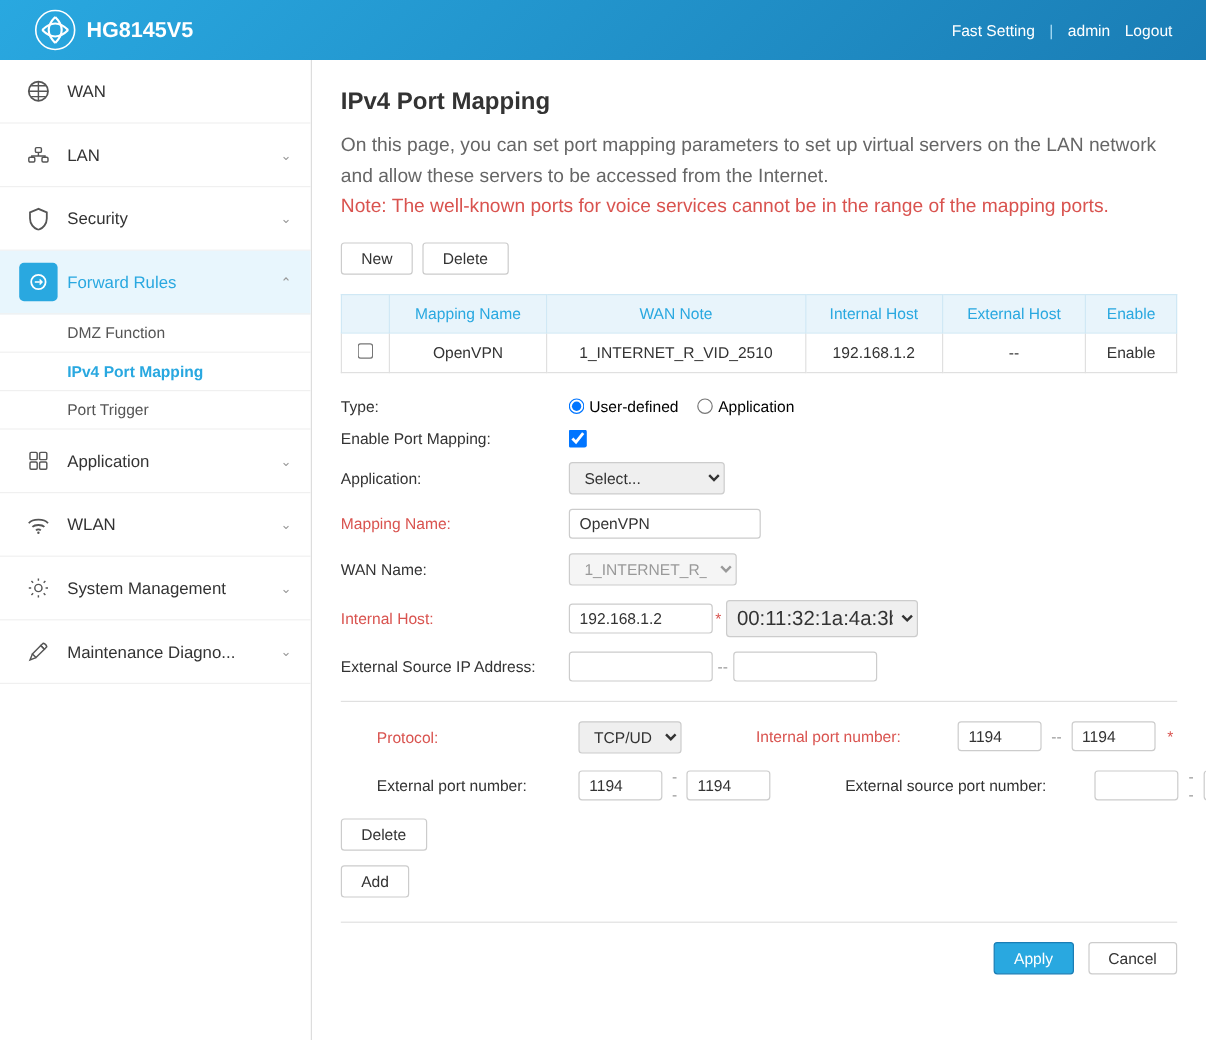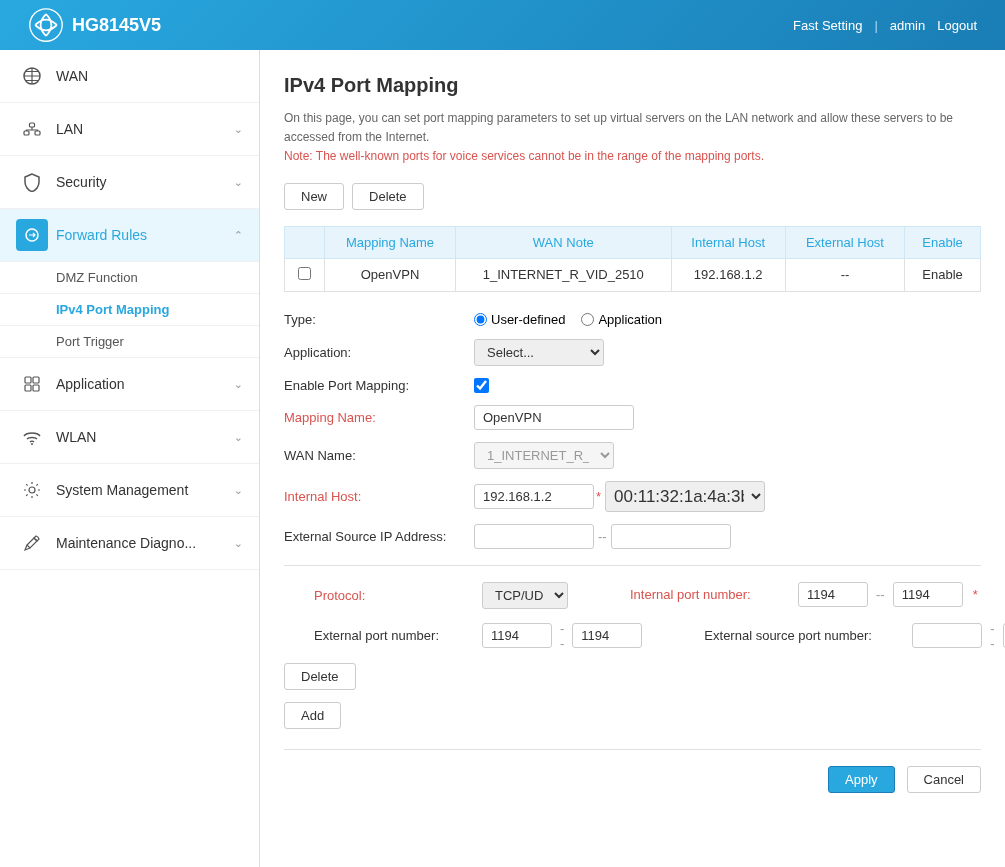--- a/index.html
+++ b/index.html
@@ -91,21 +91,21 @@
       overflow-y: auto;
     }
 
     .page-title {
       font-size: 20px;
       color: #333;
       margin-bottom: 12px;
     }
     .page-desc {
       color: #666;
-      font-size: 12px;
+      font-size: 16px;
       line-height: 1.6;
       margin-bottom: 16px;
     }
     .page-desc .note { color: #d9534f; }
 
     
     .btn {
       padding: 5px 16px;
       border: 1px solid #ccc;
       background: white;
@@ -392,29 +392,29 @@
             <span>User-defined</span>
           </label>
           <label class="radio-option">
             <input type="radio" name="type" style="">
             <span>Application</span>
           </label>
         </div>
       </div>
 
       <div class="form-row">
+        <div class="form-label normal">Enable Port Mapping:</div>
+        <input type="checkbox" checked="" class="checkbox-control" style="">
+      </div>
+
+      <div class="form-row">
         <div class="form-label normal">Application:</div>
         <select class="form-control" style="width:130px;">
           <option>Select...</option>
         </select>
-      </div>
-
-      <div class="form-row">
-        <div class="form-label normal">Enable Port Mapping:</div>
-        <input type="checkbox" checked="" class="checkbox-control" style="">
       </div>
 
       <div class="form-row">
         <div class="form-label">Mapping Name:</div>
         <input type="text" class="form-control" style="width: 160px;" value="OpenVPN">
       </div>
 
       <div class="form-row">
         <div class="form-label normal">WAN Name:</div>
         <select class="form-control wan-input-disabled" style="width:140px;">

